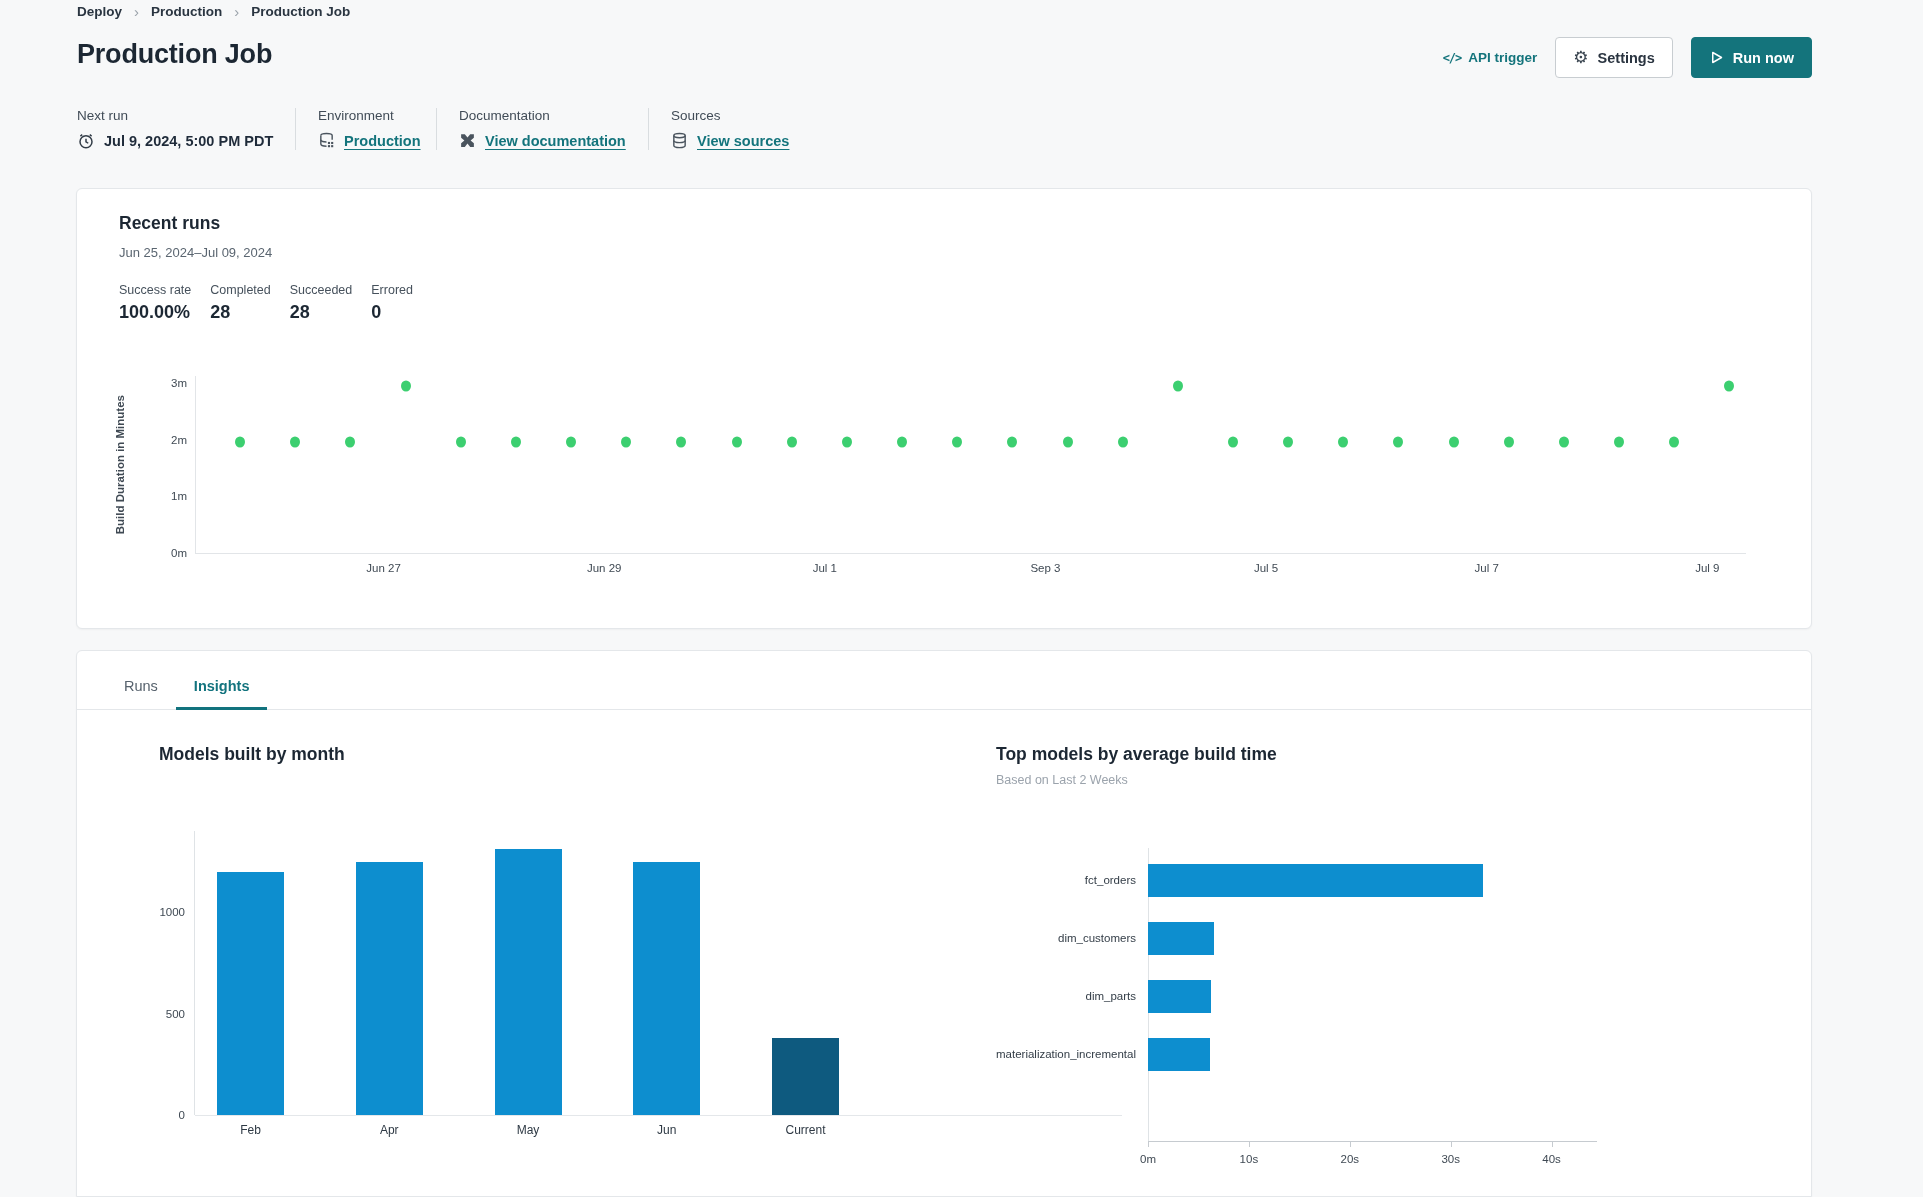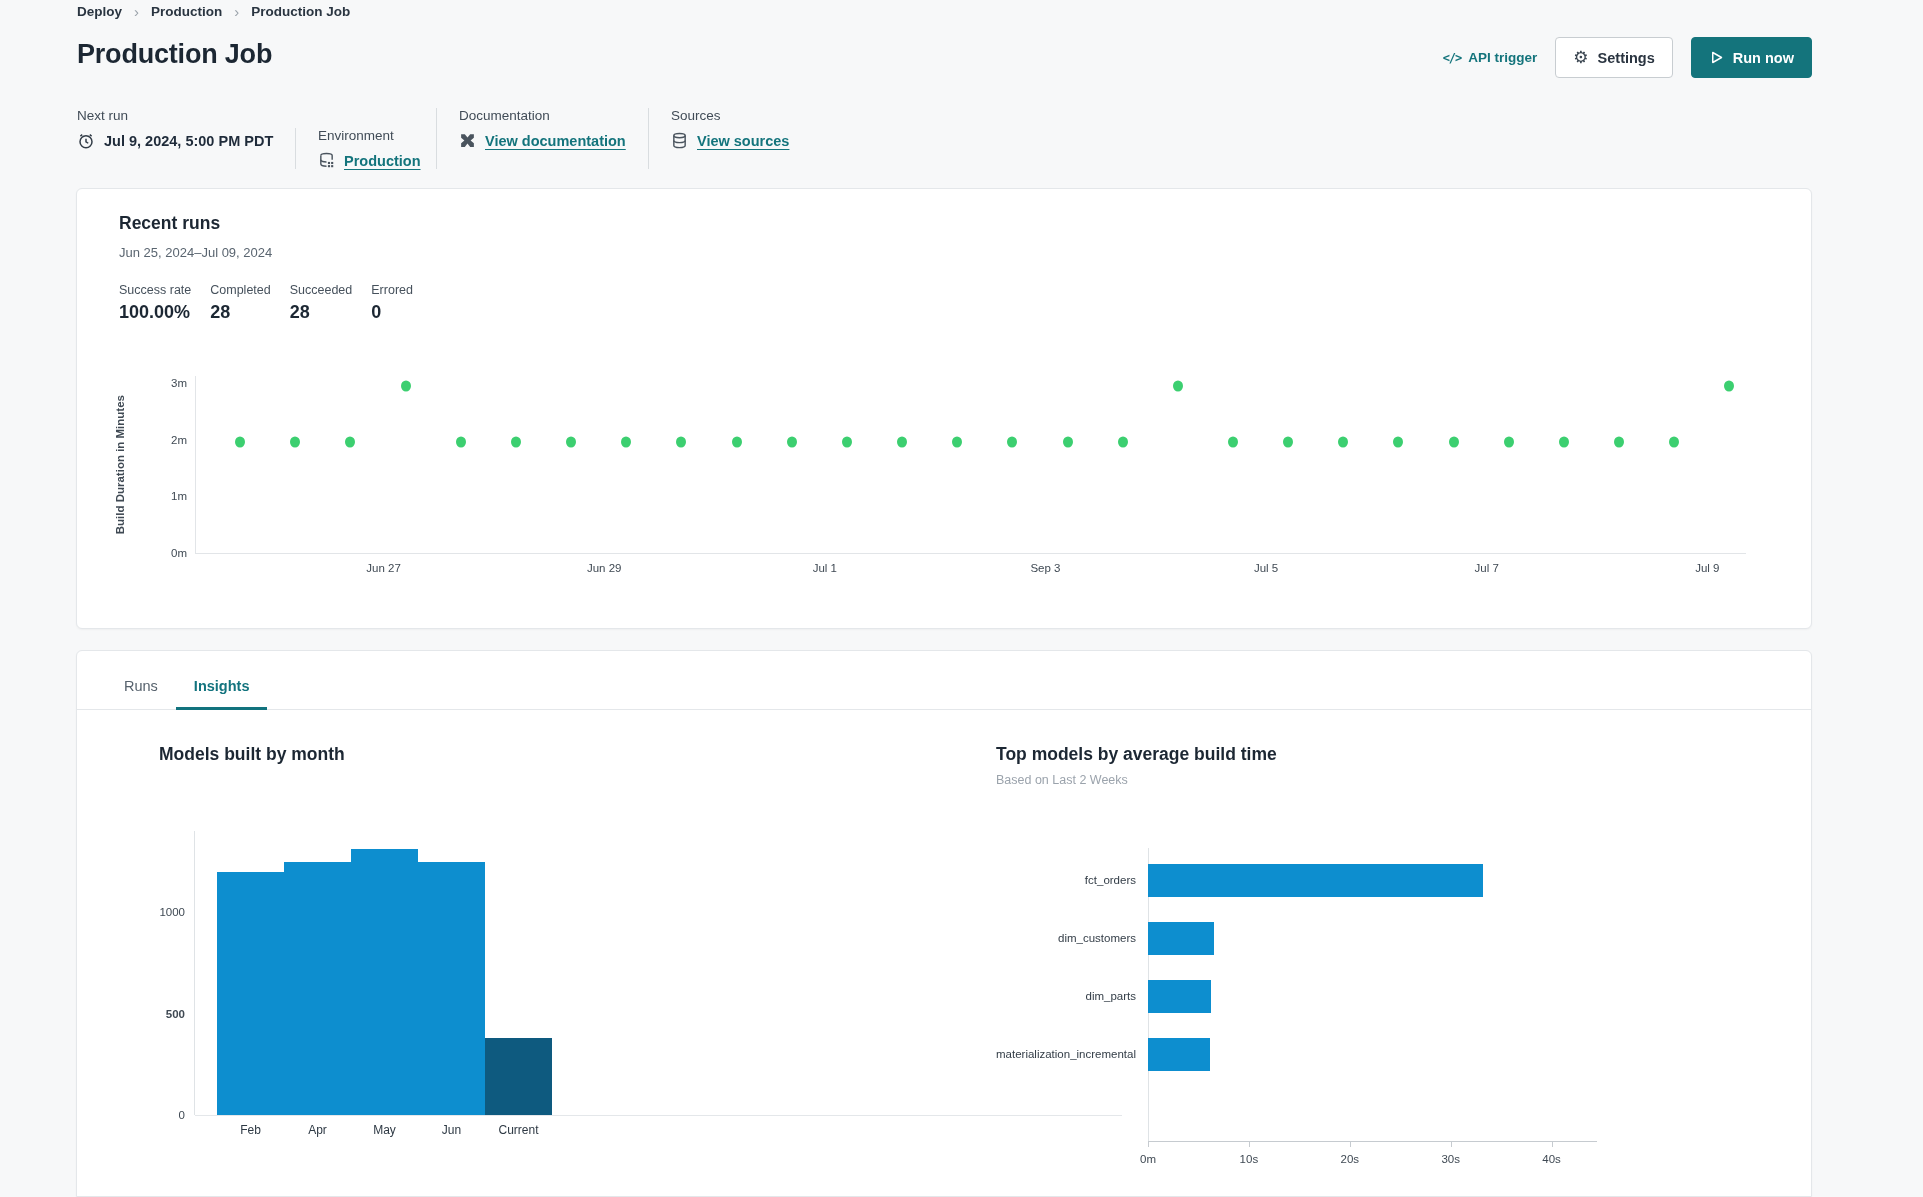--- a/index.html
+++ b/index.html
@@ -23,21 +23,21 @@
   .code-icon { font-family: "DejaVu Sans Mono", monospace; font-size: 12px; font-weight: 700; letter-spacing: -1px; }
   .btn { height: 41px; display: flex; align-items: center; gap: 9px; border-radius: 4px; font-size: 14.5px; font-weight: 700; padding: 0 17px; cursor: pointer; }
   .btn-secondary { background: #ffffff; border: 1px solid #c8cdd1; color: #2a3440; }
   .btn-primary { background: #14747c; border: 1px solid #14747c; color: #ffffff; }
   .gear-glyph { font-size: 17px; line-height: 1; color: #3a4550; font-weight: 400; }
   
   .info-row { position: absolute; left: 77px; top: 108px; display: flex; align-items: stretch; }
   .info-col { padding-right: 24px; }
   .info-col + .info-col { border-left: 1px solid #d9dde0; padding-left: 22px; }
   .info-col:nth-child(1) { width: 218px; }
-  .info-col:nth-child(2) { width: 141px; margin-top: 20px; }
+  .info-col:nth-child(2) { width: 141px; }
   .info-col:nth-child(3) { width: 212px; }
   .info-label { font-size: 13.5px; color: #414c57; }
   .info-value { margin-top: 9px; display: flex; align-items: center; gap: 9px; font-size: 14.5px; font-weight: 700; color: #1f2b3a; white-space: nowrap; }
   .info-link { color: #14747c; text-decoration: underline; text-underline-offset: 3px; cursor: pointer; }
   .info-icon { flex: 0 0 auto; display: flex; color: #4a545e; }
   
   .card { position: absolute; background: #ffffff; border: 1px solid #e4e7ea; border-radius: 6px; box-shadow: 0 1px 2px rgba(16,24,32,.04); }
   .card-recent { left: 76px; top: 188px; width: 1736px; height: 441px; }
   .card-title { position: absolute; left: 42px; top: 24px; font-size: 17.5px; font-weight: 700; color: #1c2733; }
   .date-range { position: absolute; left: 42px; top: 56px; font-size: 13px; color: #5a6570; }
@@ -57,21 +57,21 @@
   .tabbar { position: absolute; left: 0; top: 12px; width: 100%; height: 47px; border-bottom: 1px solid #e4e7ea; display: flex; align-items: stretch; padding-left: 29px; }
   .tab { display: flex; align-items: center; padding: 0 18px; font-size: 14.5px; color: #57626d; position: relative; cursor: pointer; }
   .tab.active { color: #12737e; font-weight: 700; }
   .tab.active::after { content: ""; position: absolute; left: 0; right: 0; bottom: -1px; height: 3px; background: #12737e; }
   
   .chart-title { position: absolute; font-size: 17.5px; font-weight: 700; color: #1c2733; }
   .chart-subtitle { position: absolute; font-size: 12.5px; color: #9ba3ac; }
   .mchart { position: absolute; left: 117px; top: 180px; width: 727px; height: 284px; border-left: 1px solid #dfe3e6; }
   .mchart-baseline { position: absolute; left: 0; bottom: -1px; width: 927px; height: 1px; background: #e4e7ea; }
   .mtick { position: absolute; right: calc(100% + 10px); transform: translateY(50%); font-size: 11.5px; color: #3f4953; }
-  .mslots { position: absolute; left: 0; top: 0; width: 100%; height: 100%; display: flex; justify-content: flex-start; align-items: flex-end; padding: 0 82px 0 22px; }
+  .mslots { position: absolute; left: 0; top: 0; width: 100%; height: 100%; display: flex; justify-content: space-between; align-items: flex-end; padding: 0 82px 0 22px; }
   .mslot { width: 67px; height: 100%; position: relative; display: flex; align-items: flex-end; justify-content: center; }
   .mbar { width: 67px; }
   .mlabel { position: absolute; top: calc(100% + 8px); left: 50%; transform: translateX(-50%); font-size: 12px; color: #2e3944; white-space: nowrap; }
   
   .hrows { position: absolute; left: 0; top: 200px; width: 1736px; }
   .hrow { display: flex; align-items: center; height: 58px; }
   .hlabel { width: 1059px; text-align: right; font-size: 11.5px; color: #333d47; white-space: nowrap; }
   .htrack { margin-left: 12px; position: relative; height: 33px; flex: 1; }
   .hbar { position: absolute; left: 0; top: 0; height: 100%; }
   .h-vaxis { position: absolute; left: 1071px; top: 197px; width: 1px; height: 293px; background: #dfe3e6; }
@@ -263,21 +263,21 @@
           <div class="mbar" style="height: 88.9286%; background: rgb(13, 142, 207);"></div>
           <div class="mlabel">Jun</div>
         </div>
         <div class="mslot">
           <div class="mbar" style="height: 27.1429%; background: rgb(14, 90, 127);"></div>
           <div class="mlabel">Current</div>
         </div>
       </div>
 
   <div class="mtick" style="bottom: 0%;">0</div>
-      <div class="mtick" style="bottom: 35.7143%; font-weight: bold;">500</div>
+      <div class="mtick" style="bottom: 35.7143%;">500</div>
       <div class="mtick" style="bottom: 71.4286%;">1000</div>
     </div>
 
   <h3 class="chart-title" style="left:919px; top:93px;">Top models by average build time</h3>
   <div class="chart-subtitle" style="left:919px; top:122px;">Based on Last 2 Weeks</div>
   <div class="h-vaxis"></div>
   <div class="hrows">
       <div class="hrow">
         <div class="hlabel">fct_orders</div>
         <div class="htrack">

